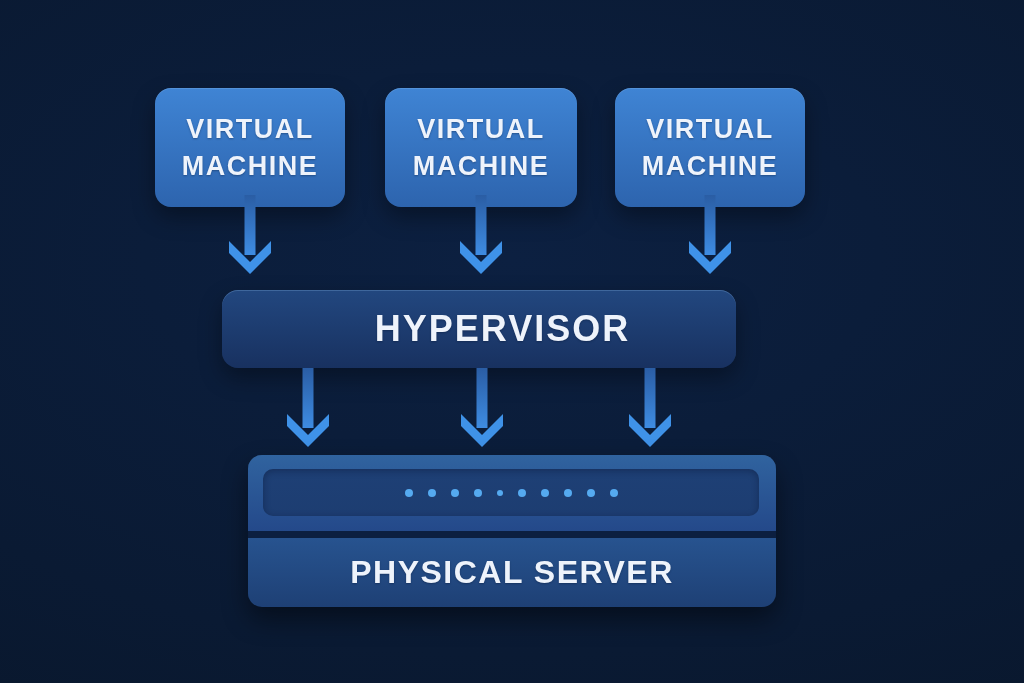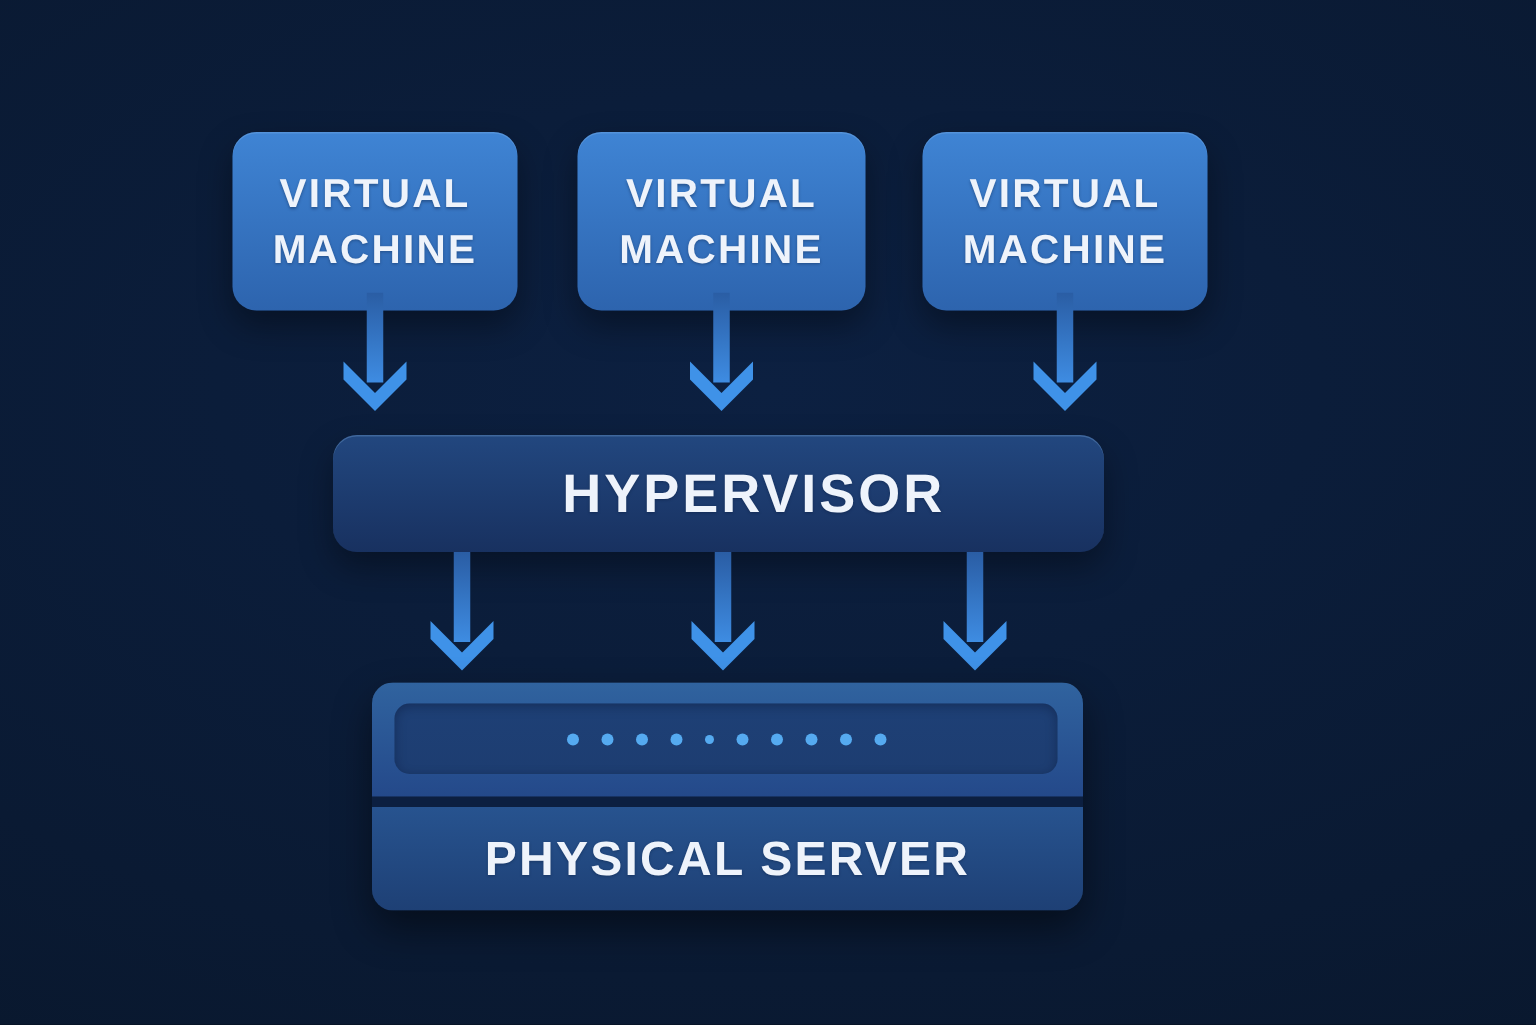--- a/index.html
+++ b/index.html
@@ -62,21 +62,21 @@
   .up-2 { left: 457px; top: 195px; }
   .up-3 { left: 686px; top: 195px; }
   .lo-1 { left: 284px; top: 368px; }
   .lo-2 { left: 458px; top: 368px; }
   .lo-3 { left: 626px; top: 368px; }
 
   .server {
     position: absolute;
     left: 248px;
     top: 455px;
-    width: 474px;
+    width: 528px;
     height: 152px;
     border-radius: 14px;
     overflow: hidden;
     box-shadow: 0 12px 26px rgba(0, 0, 0, 0.45), inset 0 1px 0 rgba(140, 185, 235, 0.22);
   }
   .server-top {
     position: relative;
     height: 76px;
     background: linear-gradient(180deg, #30639f 0%, #24498a 100%);
   }

